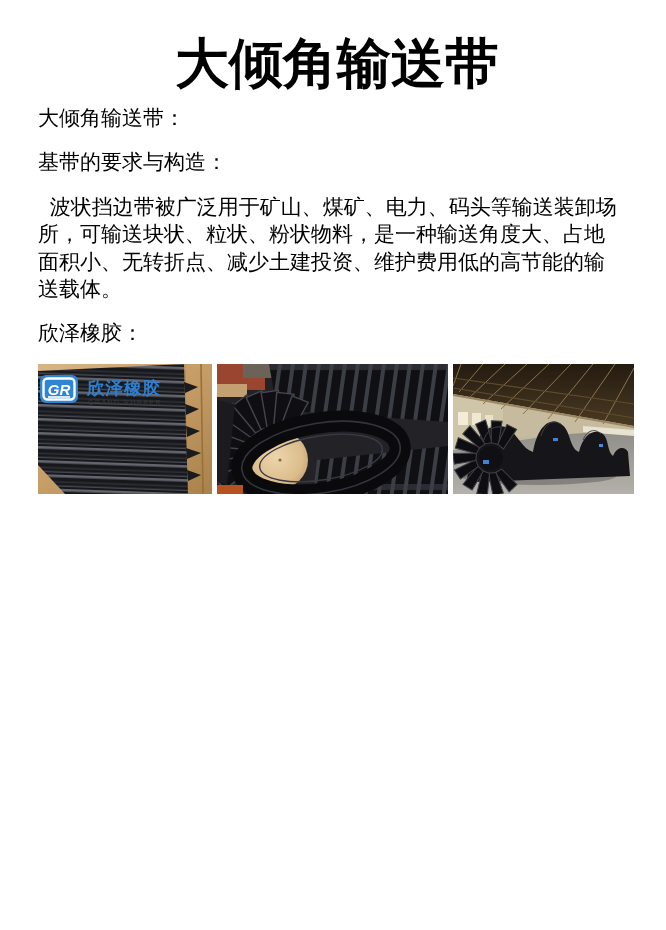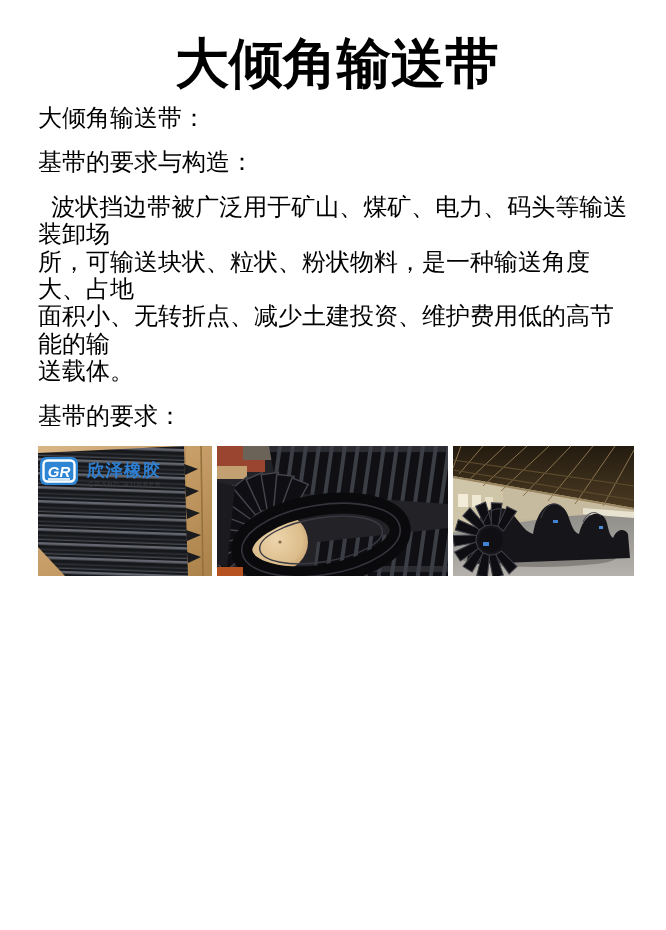--- a/index.html
+++ b/index.html
@@ -18,21 +18,21 @@
     font-size:54px;
     line-height:78px;
     font-weight:700;
     letter-spacing:0;
   }
   .article{
     padding:2px 30px 0 38px;
   }
   .article p{
     margin:0 0 17px 0;
-    font-size:24px;
+    font-size:21px;
     line-height:27.4px;
     white-space:pre-wrap;
     color:#000;
   }
   .gallery{
     display:flex;
     gap:5px;
     margin-left:38px;
     height:130px;
   }
@@ -49,21 +49,21 @@
 
   <h1 class="title">大倾角输送带</h1>
 
   <div class="article">
     <p>大倾角输送带：</p>
     <p>基带的要求与构造：</p>
     <p>  波状挡边带被广泛用于矿山、煤矿、电力、码头等输送装卸场
 所，可输送块状、粒状、粉状物料，是一种输送角度大、占地
 面积小、无转折点、减少土建投资、维护费用低的高节能的输
 送载体。</p>
-    <p>基带的要求：</p>
+    <p>欣泽橡胶：</p>
   </div>
 
   <div class="gallery">
 
     <figure class="ph1">
       <svg viewBox="0 0 174 130" preserveAspectRatio="none">
         <defs>
           <linearGradient id="card1" x1="0" y1="0" x2="1" y2="1">
             <stop offset="0" stop-color="#d9b586"></stop>
             <stop offset="0.55" stop-color="#c39a63"></stop>

